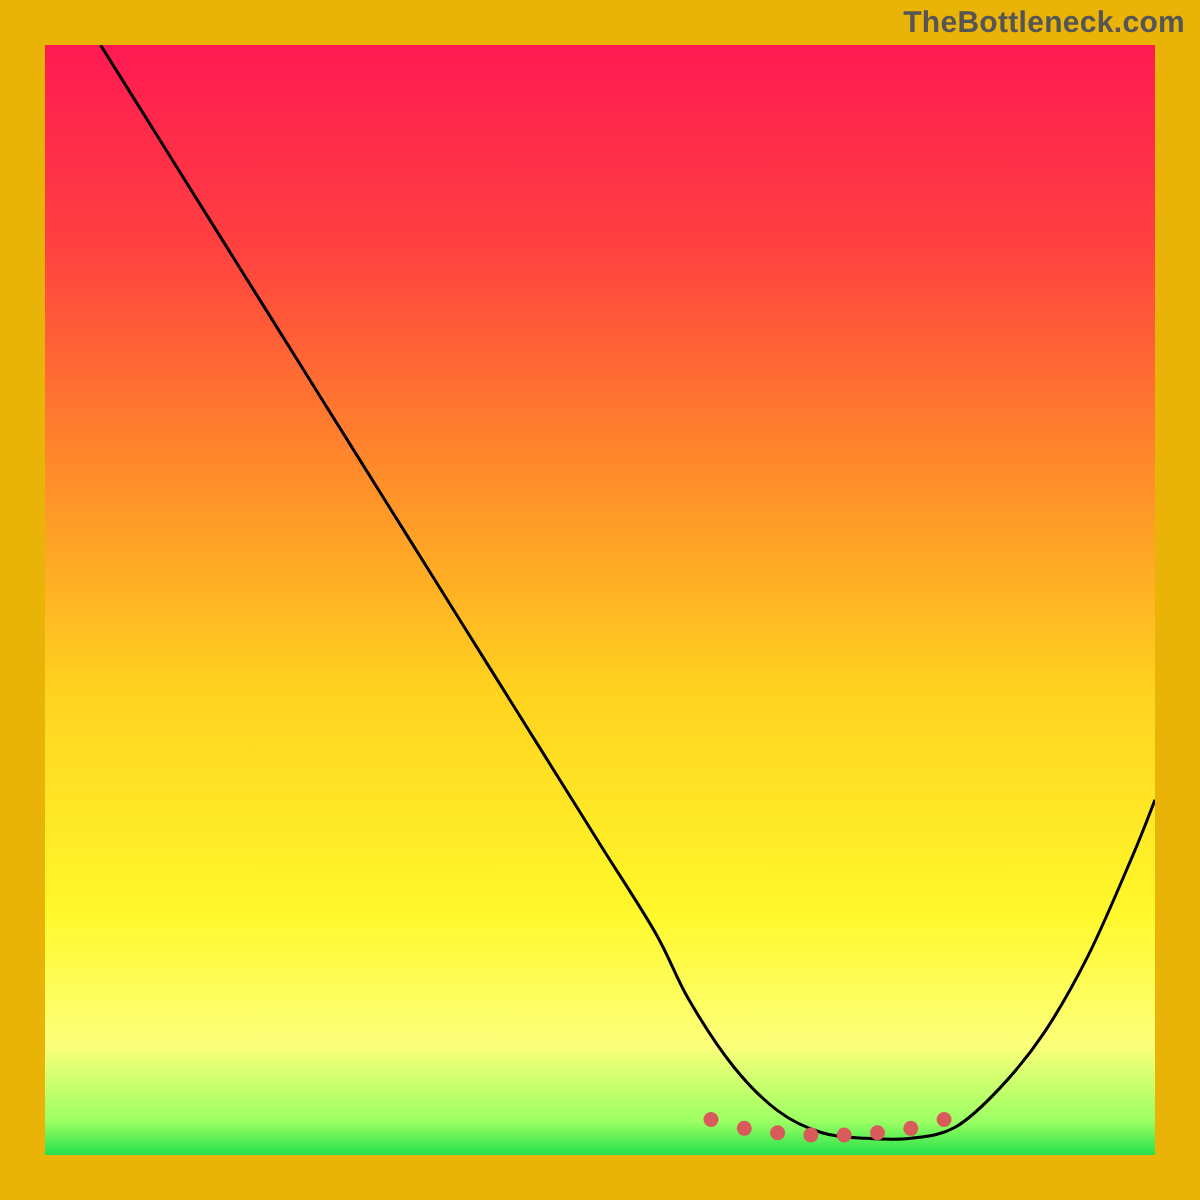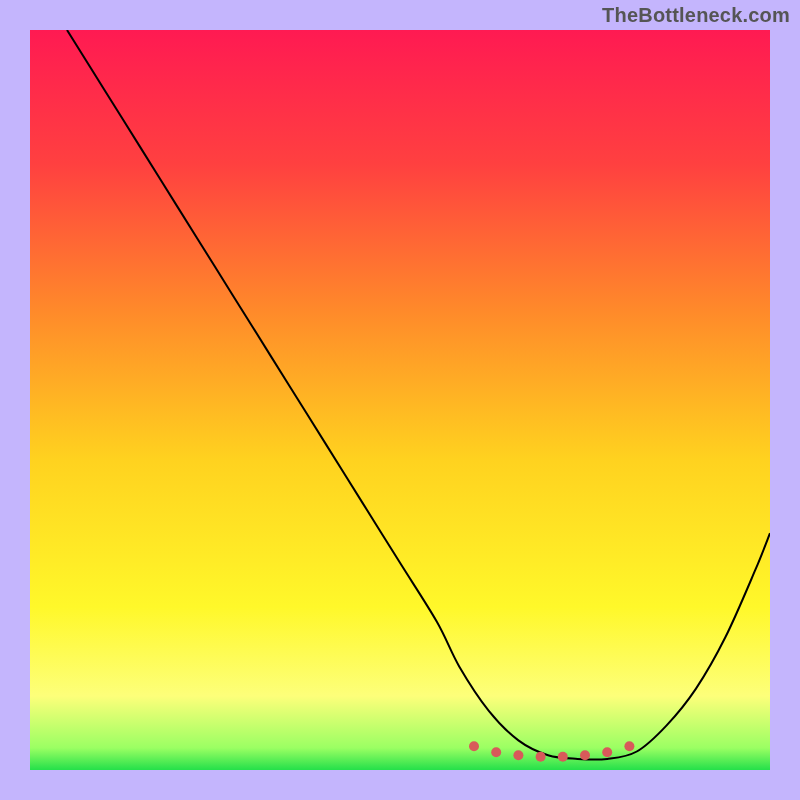--- a/index.html
+++ b/index.html
@@ -8,21 +8,21 @@
     width: 800px;
     height: 800px;
     background: #000;
     font-family: Arial, Helvetica, sans-serif;
     overflow: hidden;
   }
   .frame {
     position: relative;
     width: 800px;
     height: 800px;
-    background: #c4b5fd;
+    background: #eab308;
   }
   .watermark {
     position: absolute;
     top: 4px;
     right: 10px;
     color: #555;
     font-size: 20px;
     font-weight: 600;
     letter-spacing: 0.2px;
     z-index: 10;

